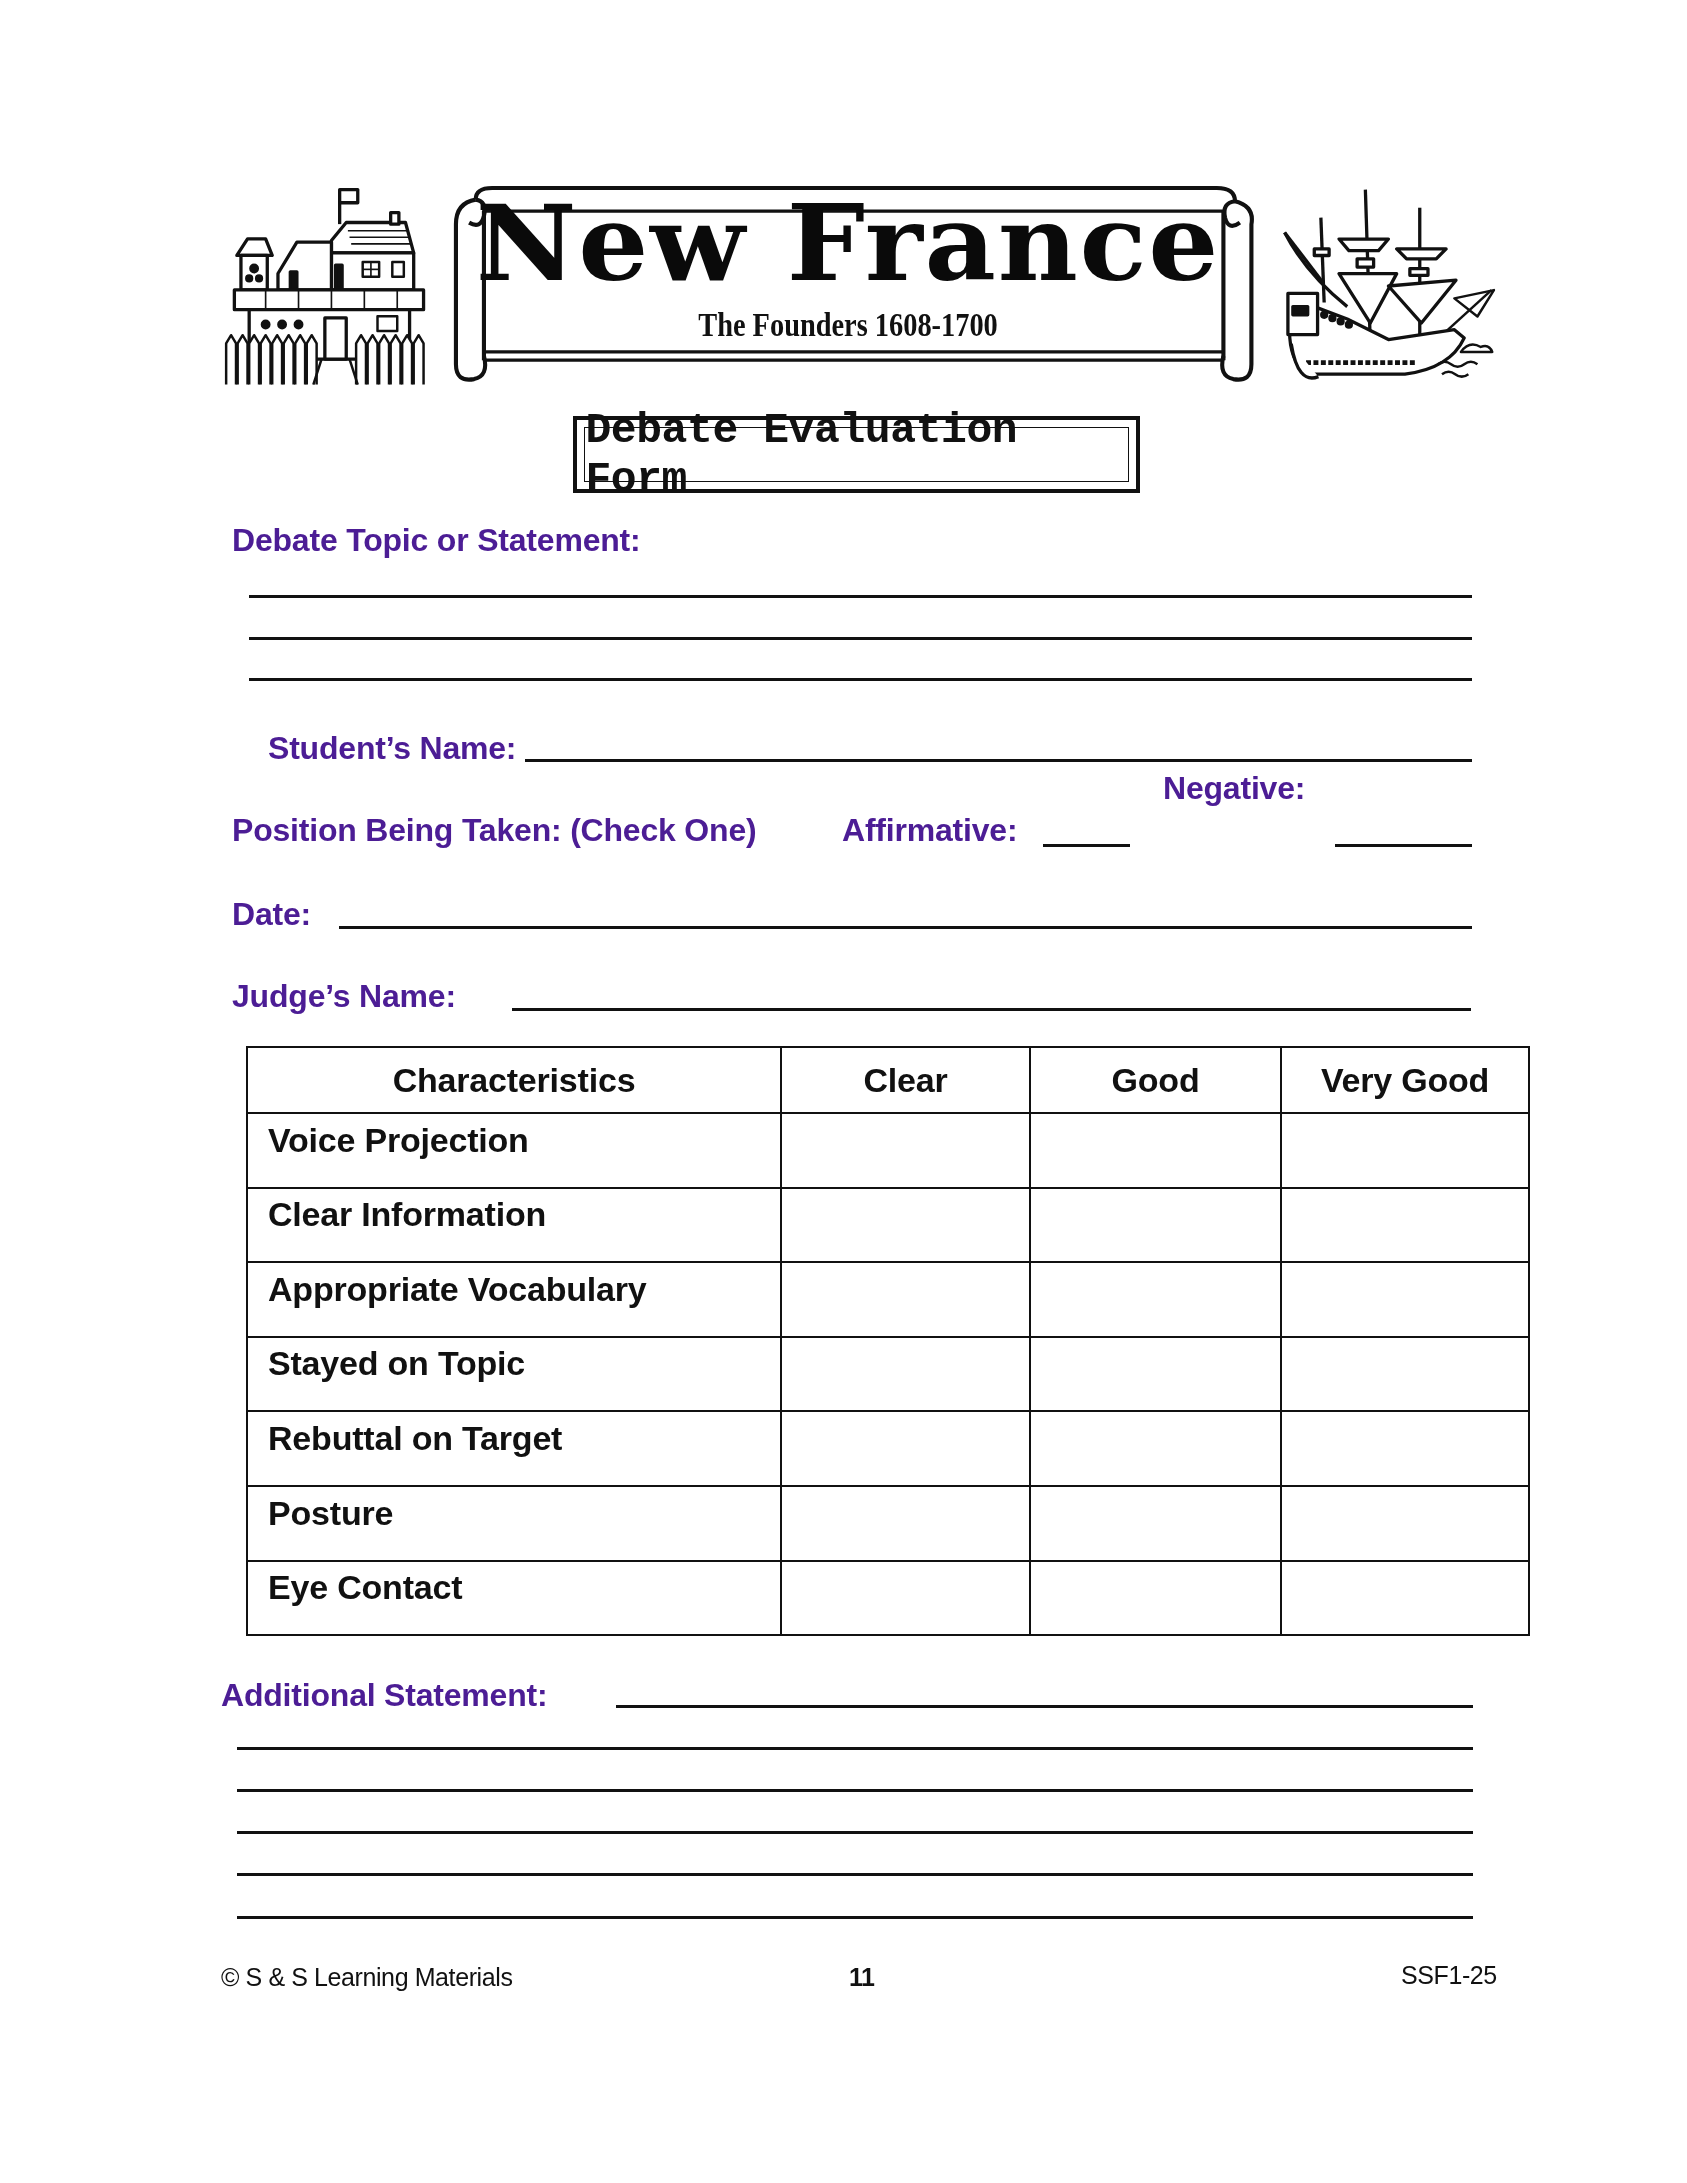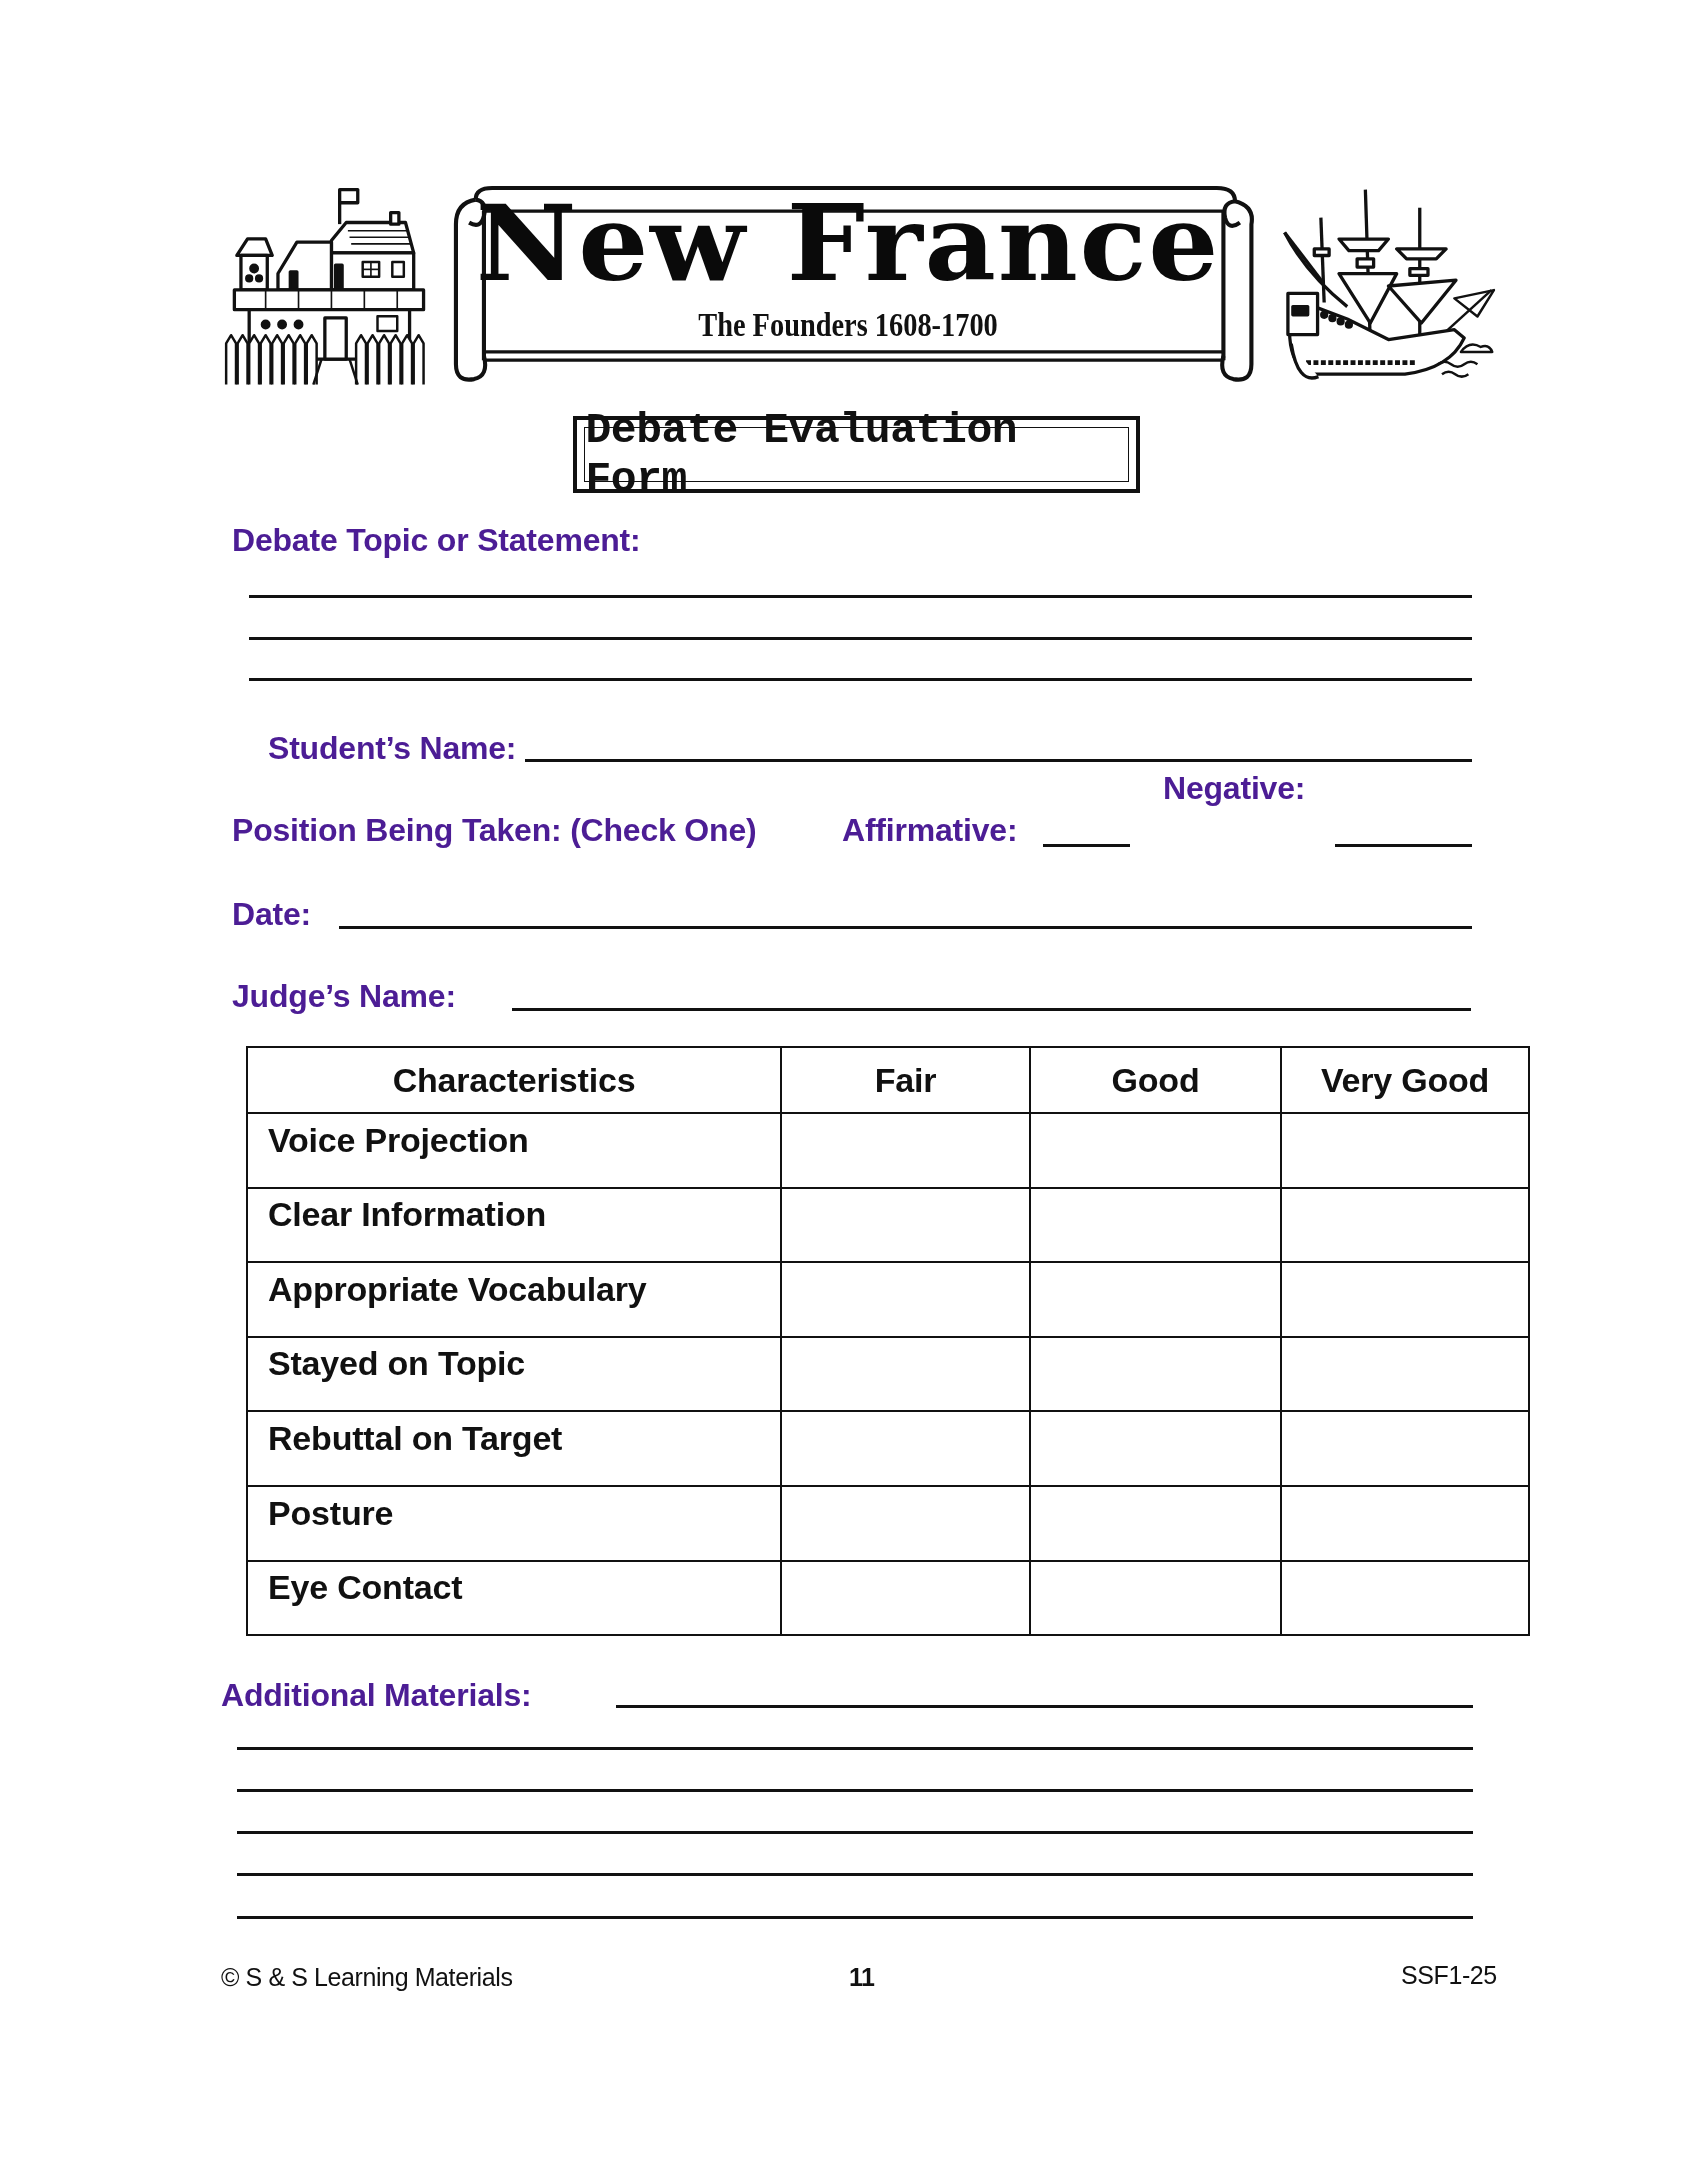--- a/index.html
+++ b/index.html
@@ -201,21 +201,21 @@
 <table class="eval-table">
   <colgroup>
     <col style="width:534px">
       <col style="width:249px">
       <col style="width:251px">
       <col style="width:248px">
   </colgroup>
   <thead>
     <tr>
       <th>Characteristics</th>
-      <th>Fair</th>
+      <th>Clear</th>
       <th>Good</th>
       <th>Very Good</th>
     </tr>
   </thead>
   <tbody>
     <tr>
       <td class="char">Voice Projection</td>
       <td class="cell"></td>
       <td class="cell"></td>
       <td class="cell"></td>
@@ -252,21 +252,21 @@
     </tr>
     <tr>
       <td class="char">Eye Contact</td>
       <td class="cell"></td>
       <td class="cell"></td>
       <td class="cell"></td>
     </tr>
   </tbody>
 </table>
 
-<div class="label" style="left:221px; top:1679px;">Additional Materials:</div>
+<div class="label" style="left:221px; top:1679px;">Additional Statement:</div>
 <div class="rule" style="left:616px; top:1705px; width:857px;"></div>
 <div class="rule" style="left:237px; top:1747px; width:1236px;"></div>
 <div class="rule" style="left:237px; top:1789px; width:1236px;"></div>
 <div class="rule" style="left:237px; top:1831px; width:1236px;"></div>
 <div class="rule" style="left:237px; top:1873px; width:1236px;"></div>
 <div class="rule" style="left:237px; top:1916px; width:1236px;"></div>
 
 <div class="footer-text" style="left:221px; top:1965px;">© S &amp; S Learning Materials</div>
 <div class="footer-text" style="left:849px; top:1965px; font-weight:700;">11</div>
 <div class="footer-text" style="left:1401px; top:1963px;">SSF1-25</div>

